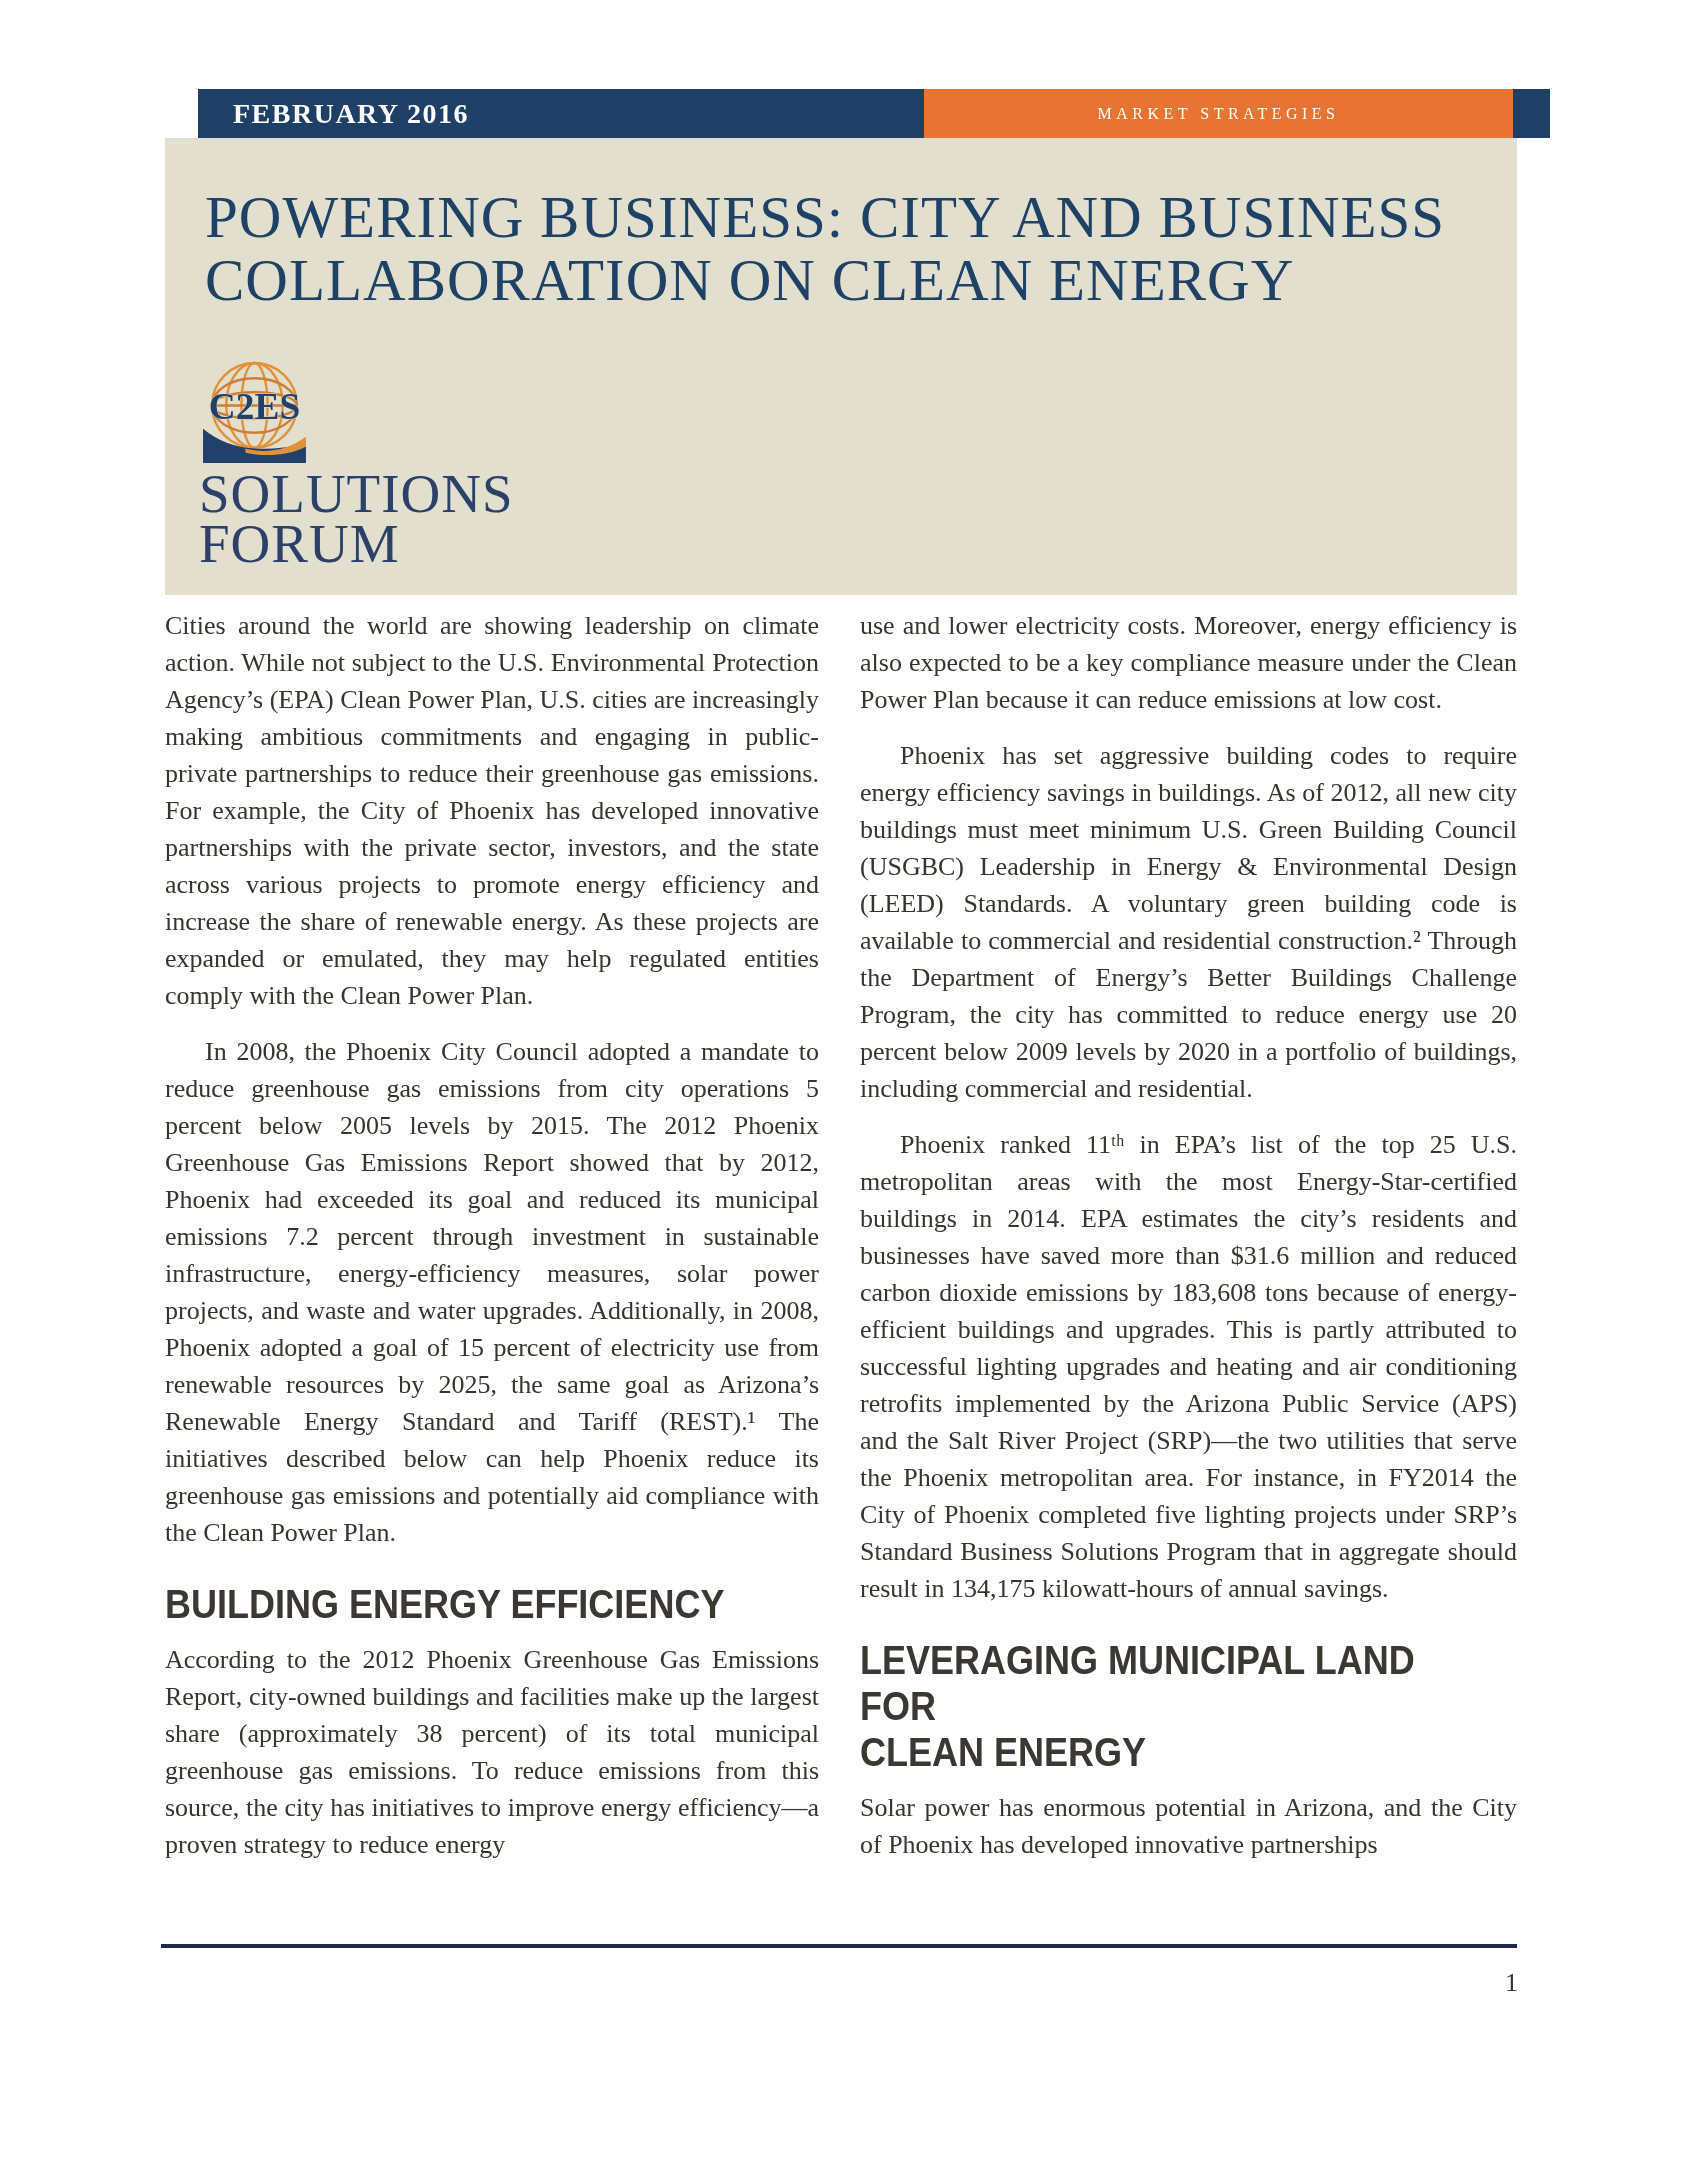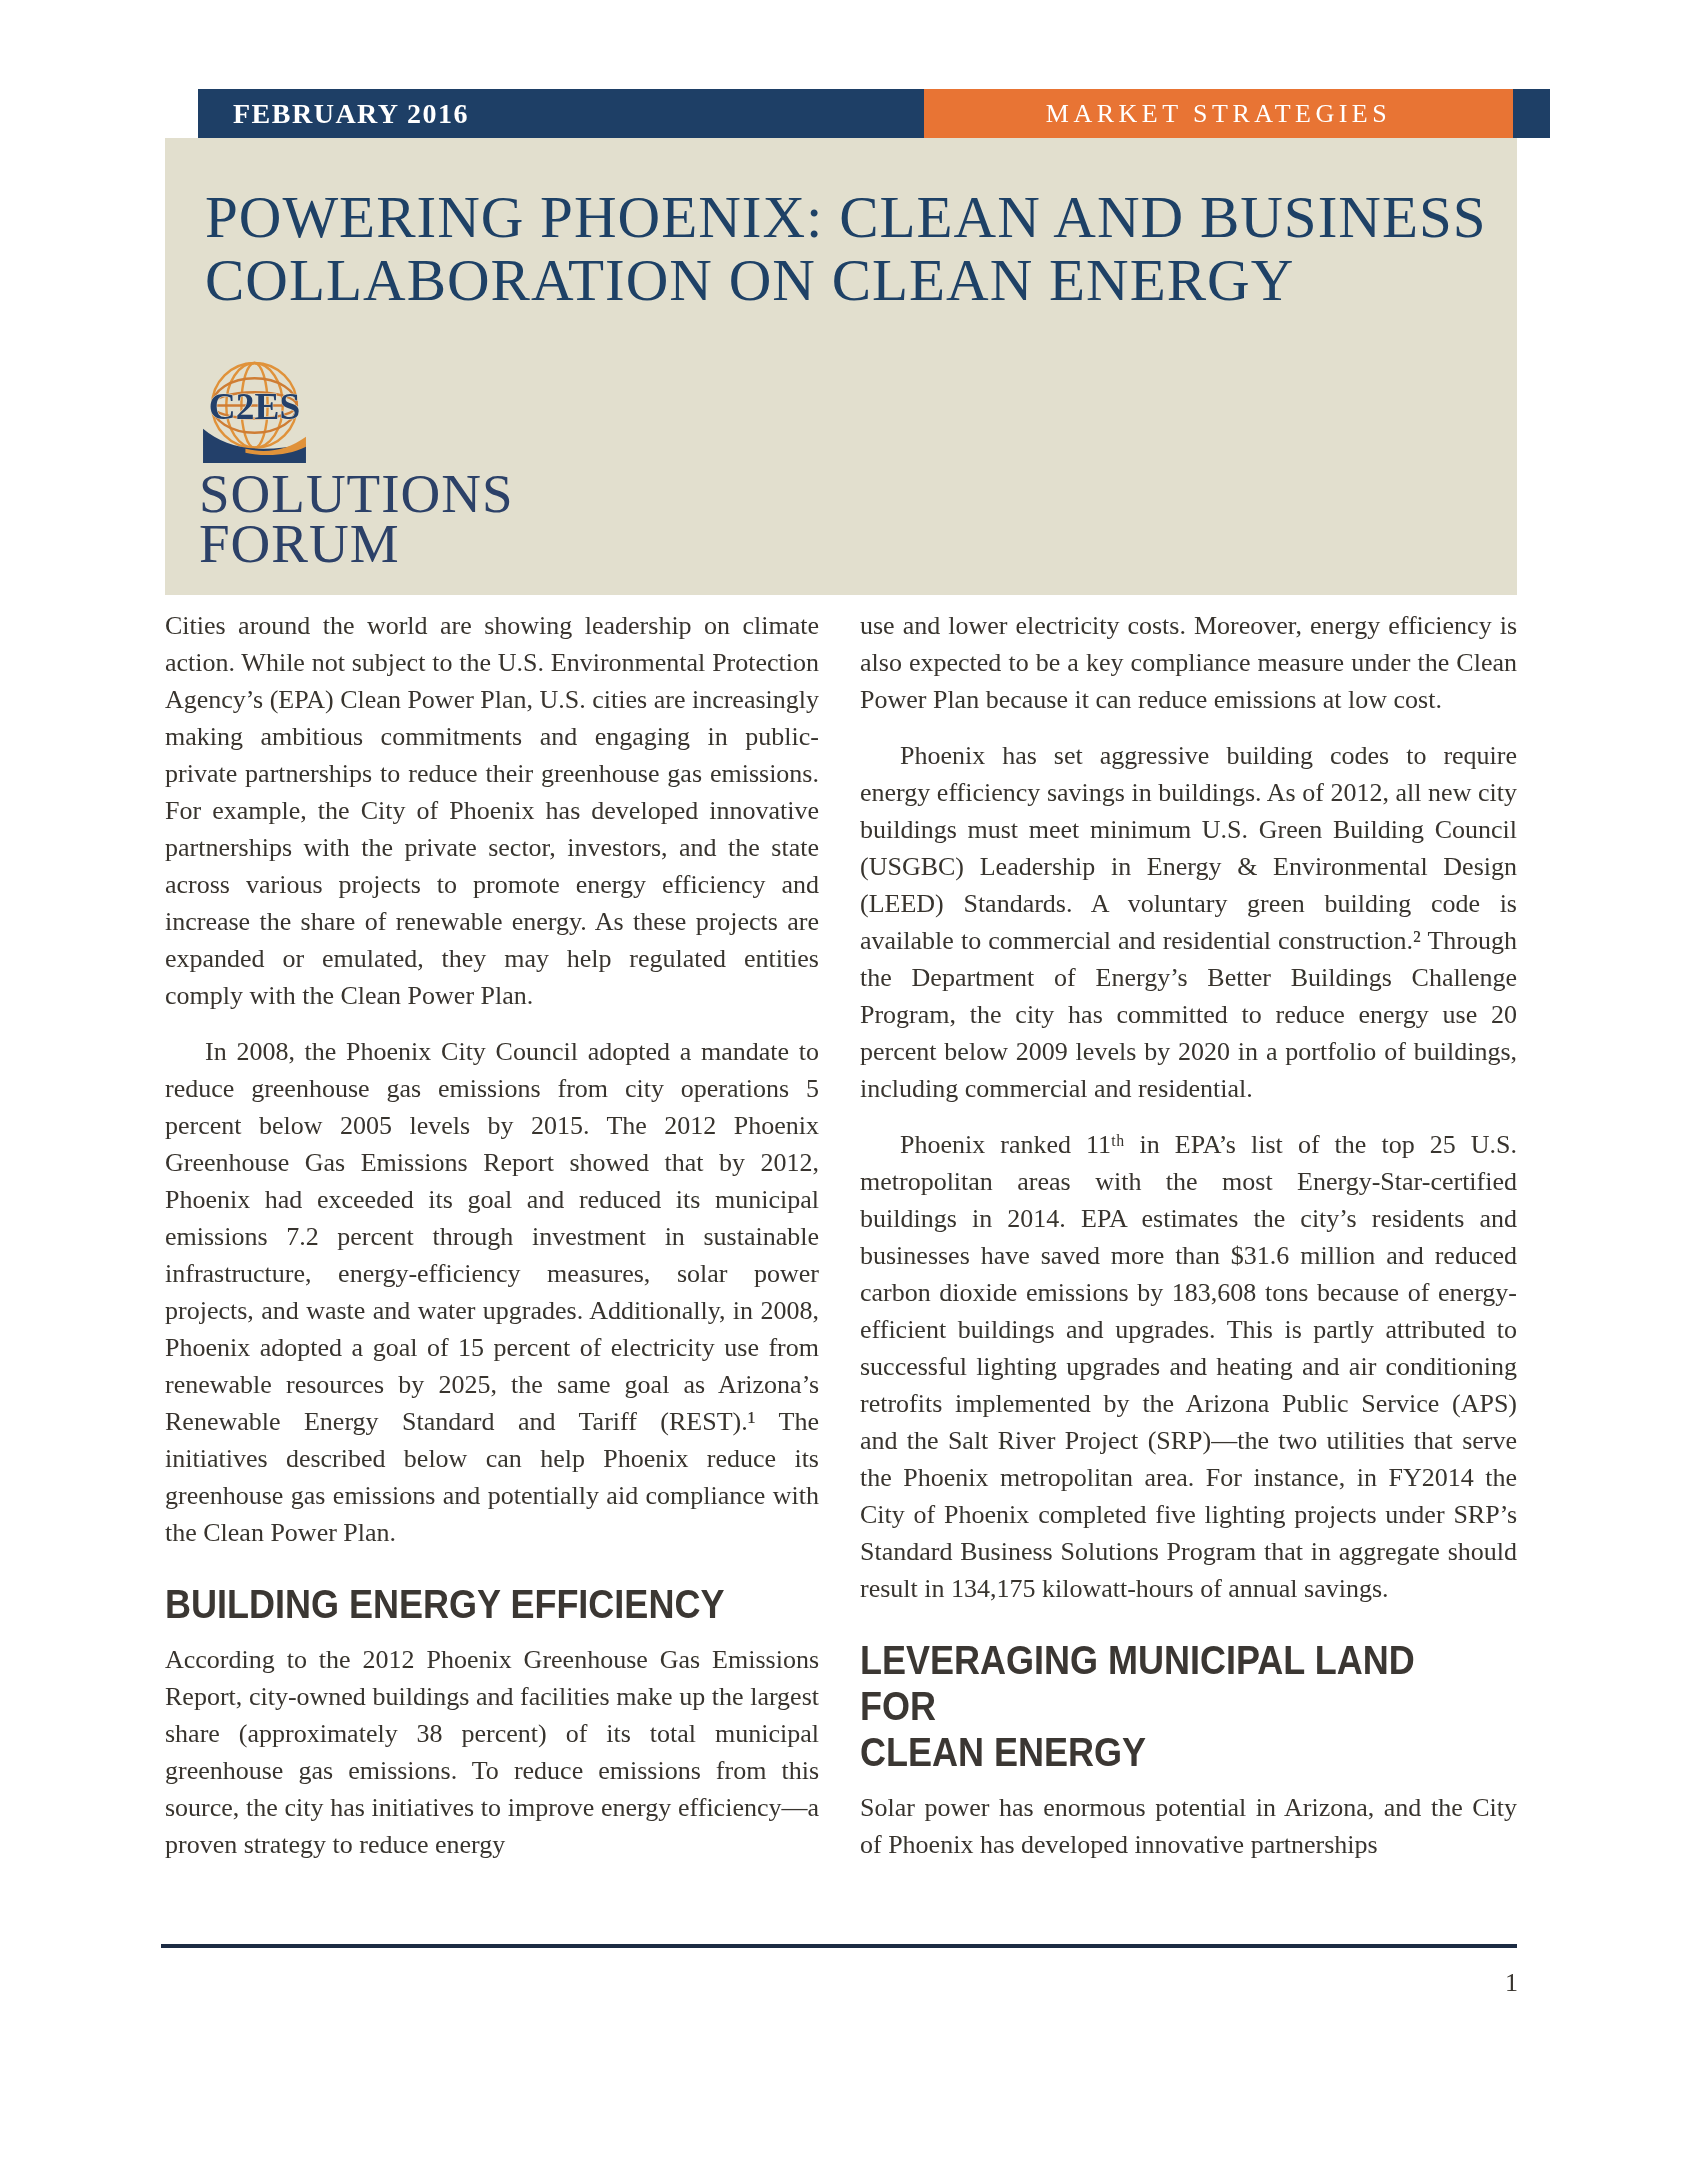--- a/index.html
+++ b/index.html
@@ -12,21 +12,21 @@
   
   .masthead { position: absolute; left: 165px; top: 89px; width: 1352px; height: 49px; display: flex; padding-left: 33px; }
   .m-left {
     width: 726px; background: #1e3f66; color: #ffffff;
     display: flex; align-items: center; padding-left: 35px; box-sizing: border-box;
     font-weight: bold; font-size: 28px; letter-spacing: 1.5px;
   }
   .m-right {
     width: 589px; background: #e87434; color: #ffffff;
     display: flex; align-items: center; justify-content: center;
-    font-size: 26px; letter-spacing: 4.5px; font-weight: normal;
+    font-size: 16px; letter-spacing: 4.5px; font-weight: normal;
   }
   .m-cap { flex: 1; background: #1e3f66; }
 
   
   .hero { position: absolute; left: 165px; top: 138px; width: 1352px; height: 457px; background: #e2dfce; }
   .hero-title {
     position: absolute; left: 40px; top: 48px;
     font-size: 59px; line-height: 63px; letter-spacing: 1px;
     color: #1e4166; white-space: pre-line;
   }
@@ -61,21 +61,21 @@
 
 <div class="page">
 
   <div class="masthead">
     <div class="m-left">FEBRUARY 2016</div>
     <div class="m-right">MARKET STRATEGIES</div>
     <div class="m-cap"></div>
   </div>
 
   <div class="hero">
-    <div class="hero-title">POWERING PHOENIX: CLEAN AND BUSINESS
+    <div class="hero-title">POWERING BUSINESS: CITY AND BUSINESS
 COLLABORATION ON CLEAN ENERGY</div>
 
     <div class="logo-row">
       <svg class="logo-mark" viewBox="0 0 110 104" xmlns="http://www.w3.org/2000/svg">
 
         <g fill="none" stroke="#e0923a" stroke-width="2.4">
           <circle cx="55" cy="45" r="42"></circle>
           <ellipse cx="55" cy="45" rx="28" ry="42"></ellipse>
           <ellipse cx="55" cy="45" rx="13" ry="42"></ellipse>
           <ellipse cx="55" cy="45" rx="42" ry="27" stroke="#cf7d34"></ellipse>

